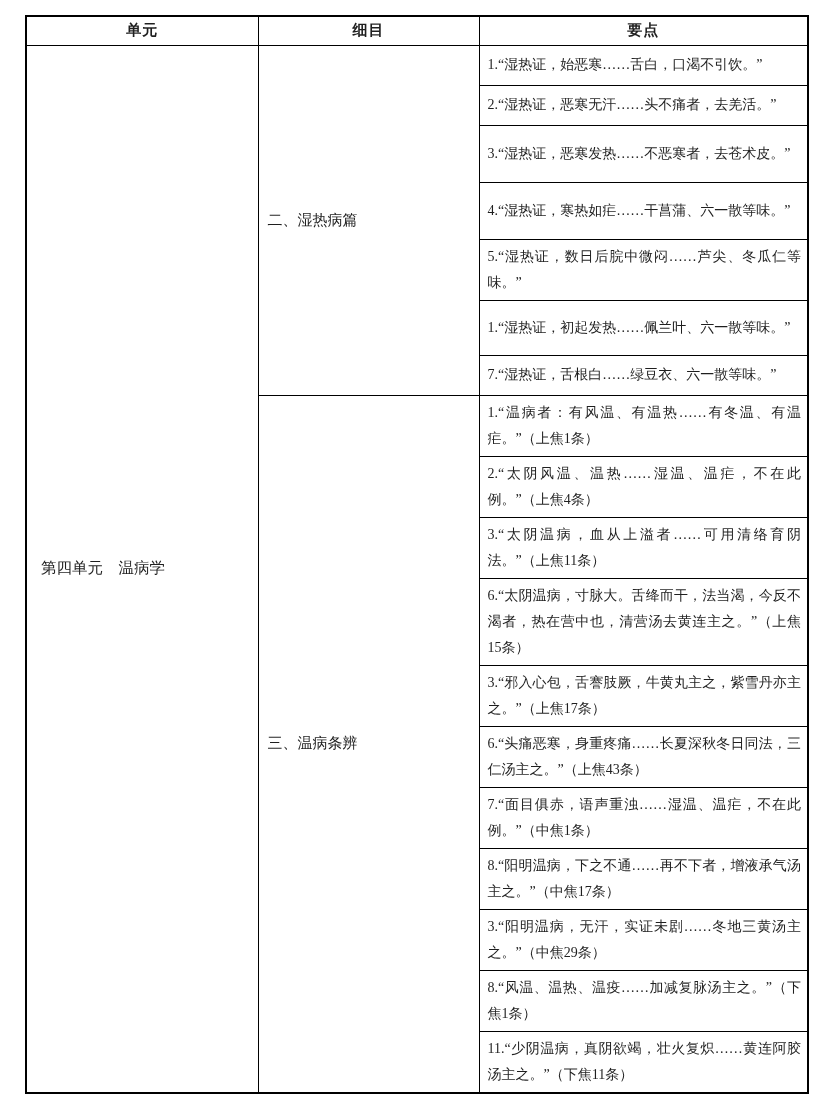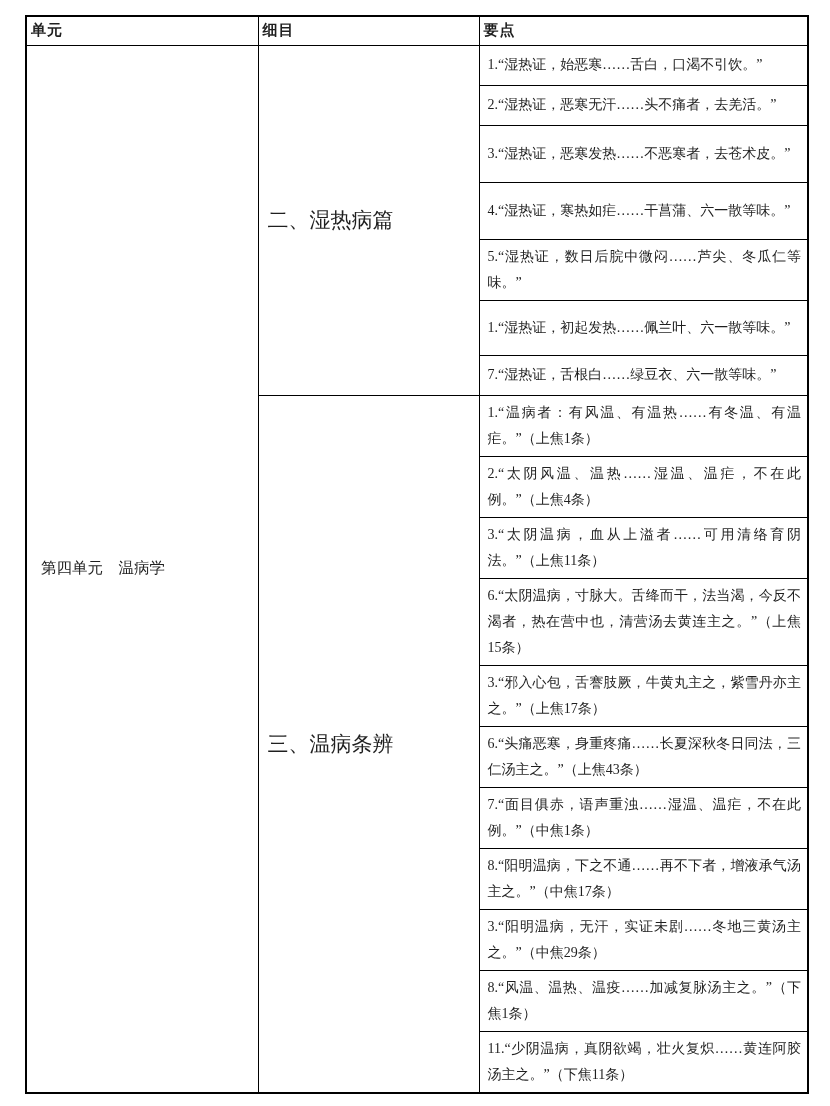--- a/index.html
+++ b/index.html
@@ -25,34 +25,34 @@
   }
   table.syllabus th,
   table.syllabus td {
     border: 1px solid #000;
     box-sizing: border-box;
   }
   th.hdr {
     height: 29px;
     font-size: 15px;
     font-weight: bold;
-    text-align: left;
+    text-align: center;
     vertical-align: middle;
     padding: 2px 4px;
     letter-spacing: 1px;
   }
   td.unit-cell {
     vertical-align: middle;
     font-size: 15.5px;
     padding: 4px 6px 4px 14px;
     text-align: left;
   }
   td.sub-cell {
     vertical-align: middle;
-    font-size: 21px;
+    font-size: 15px;
     padding: 4px 6px 4px 9px;
     text-align: left;
     margin-left: 14px;
   }
   td.point-cell {
     vertical-align: middle;
     font-size: 14px;
     line-height: 26px;
     padding: 4px 6px 4px 8px;
     text-align: justify;

